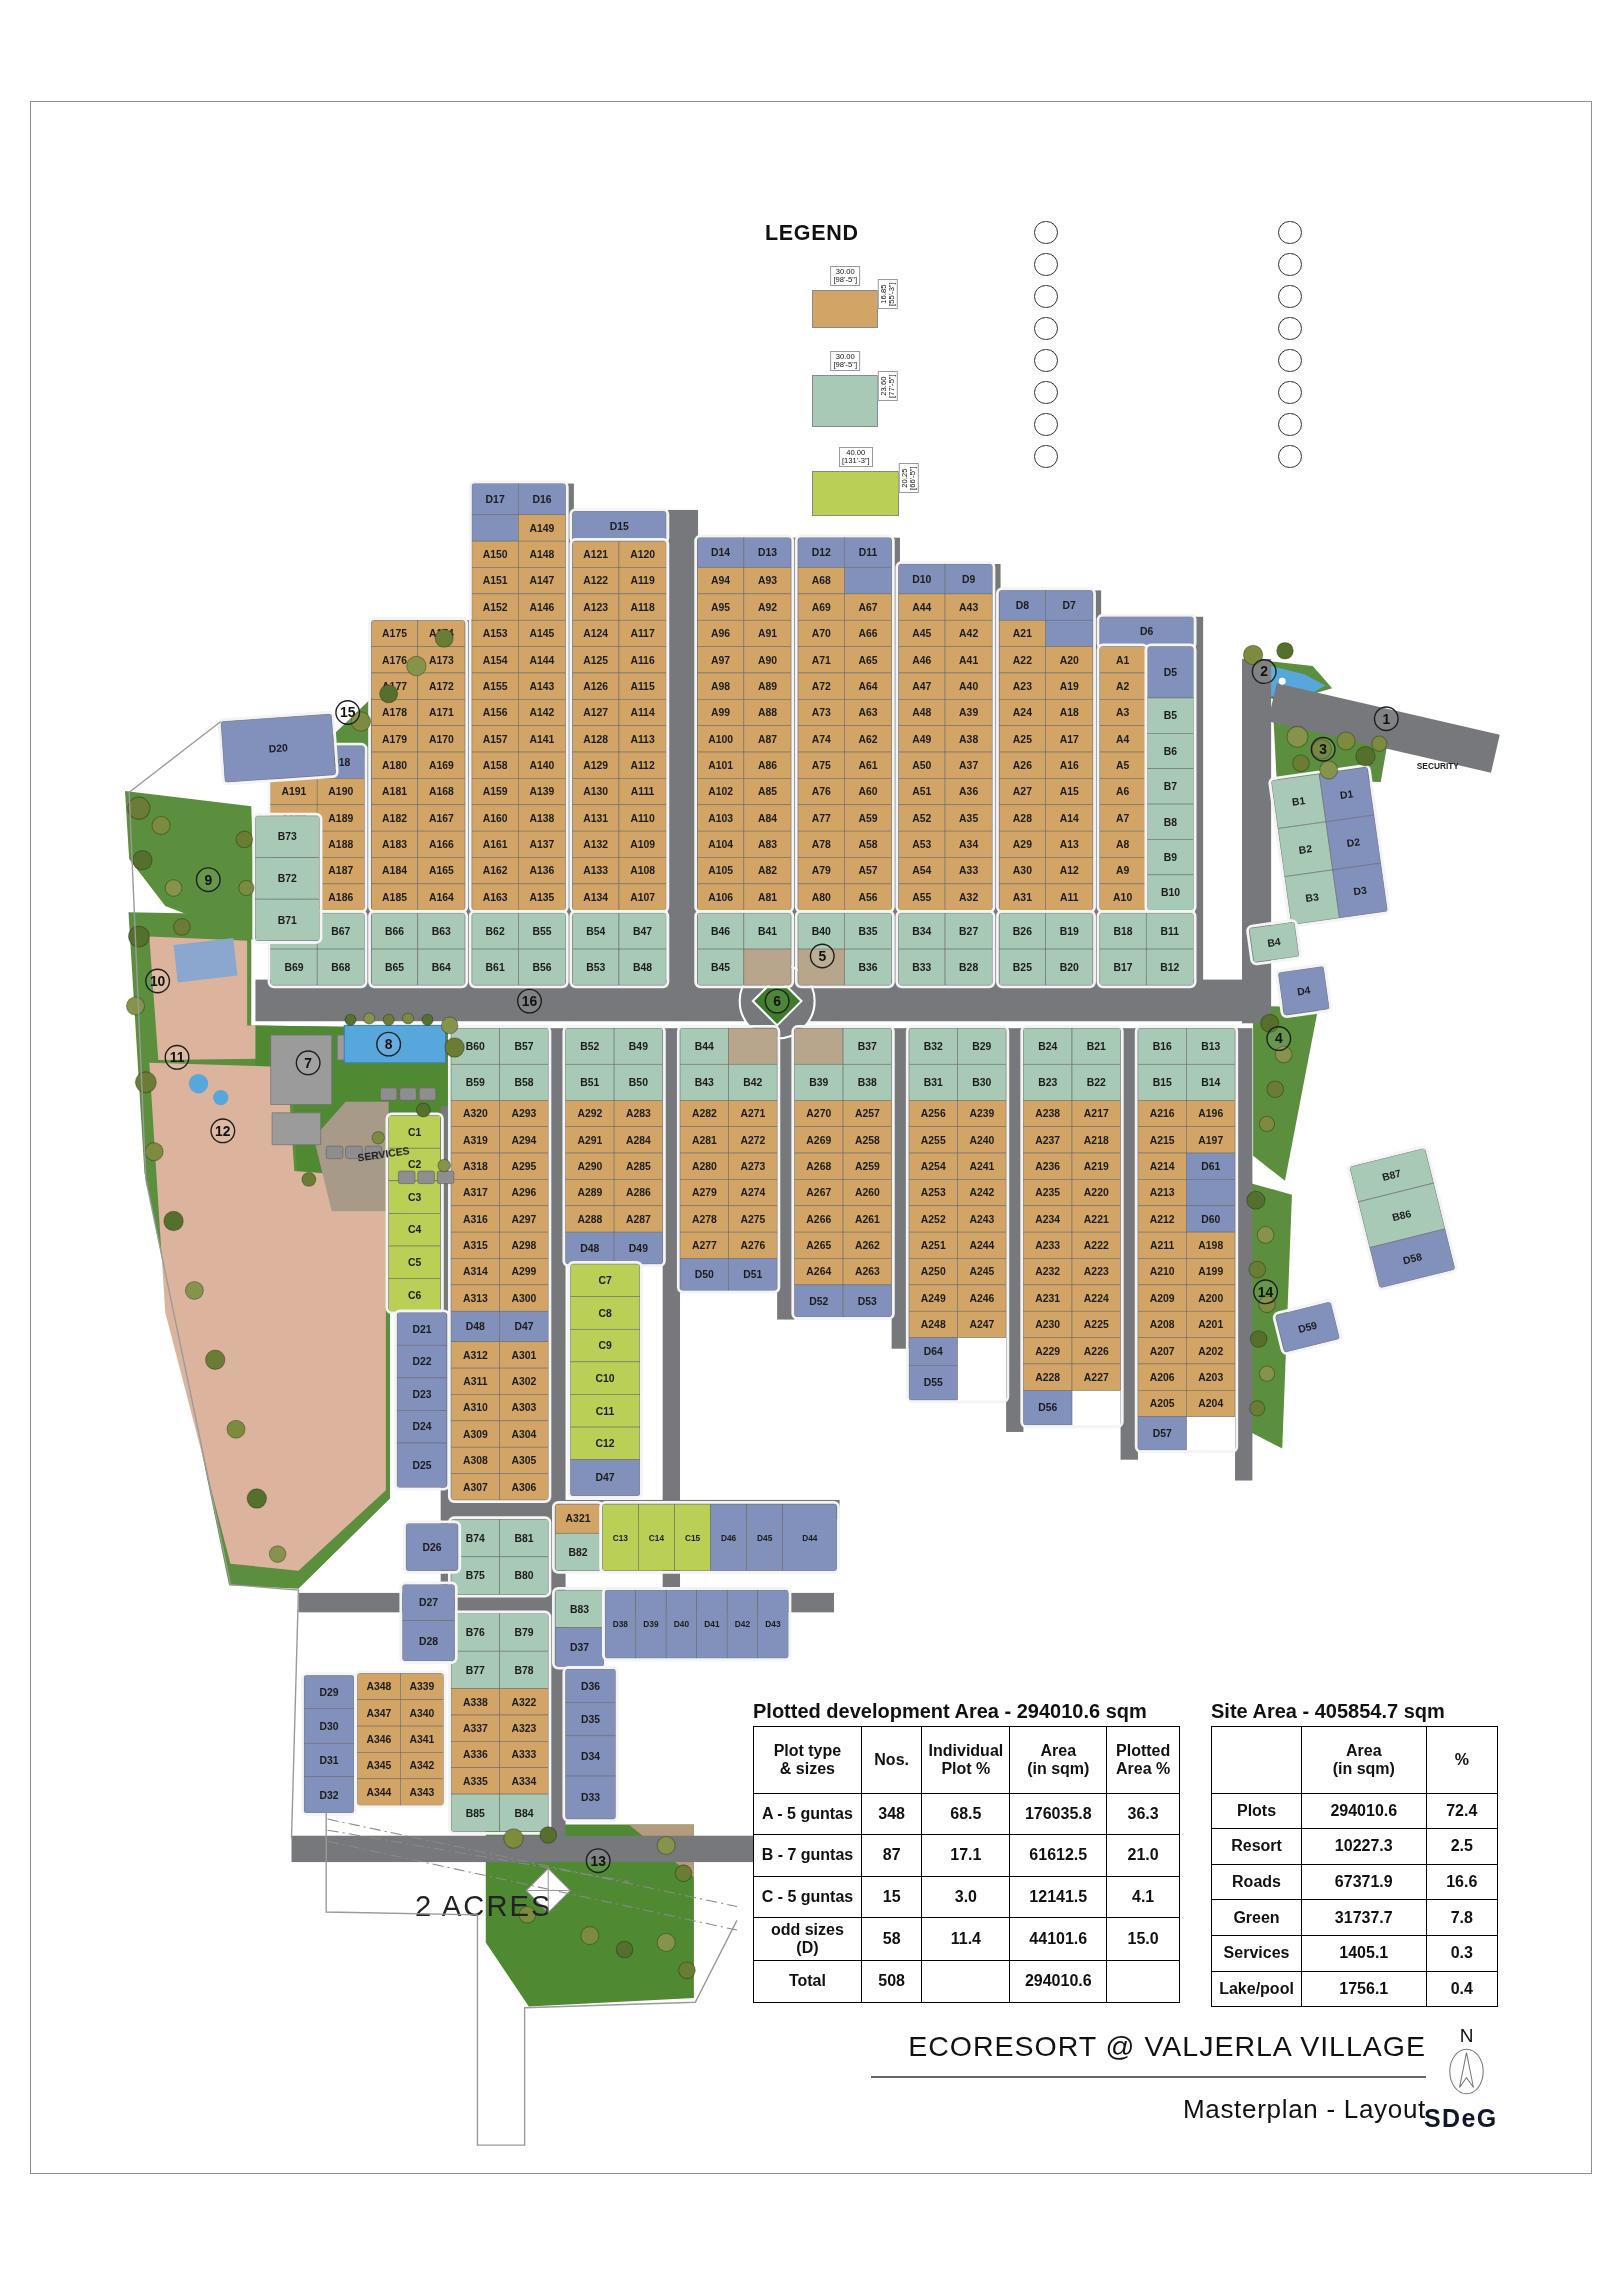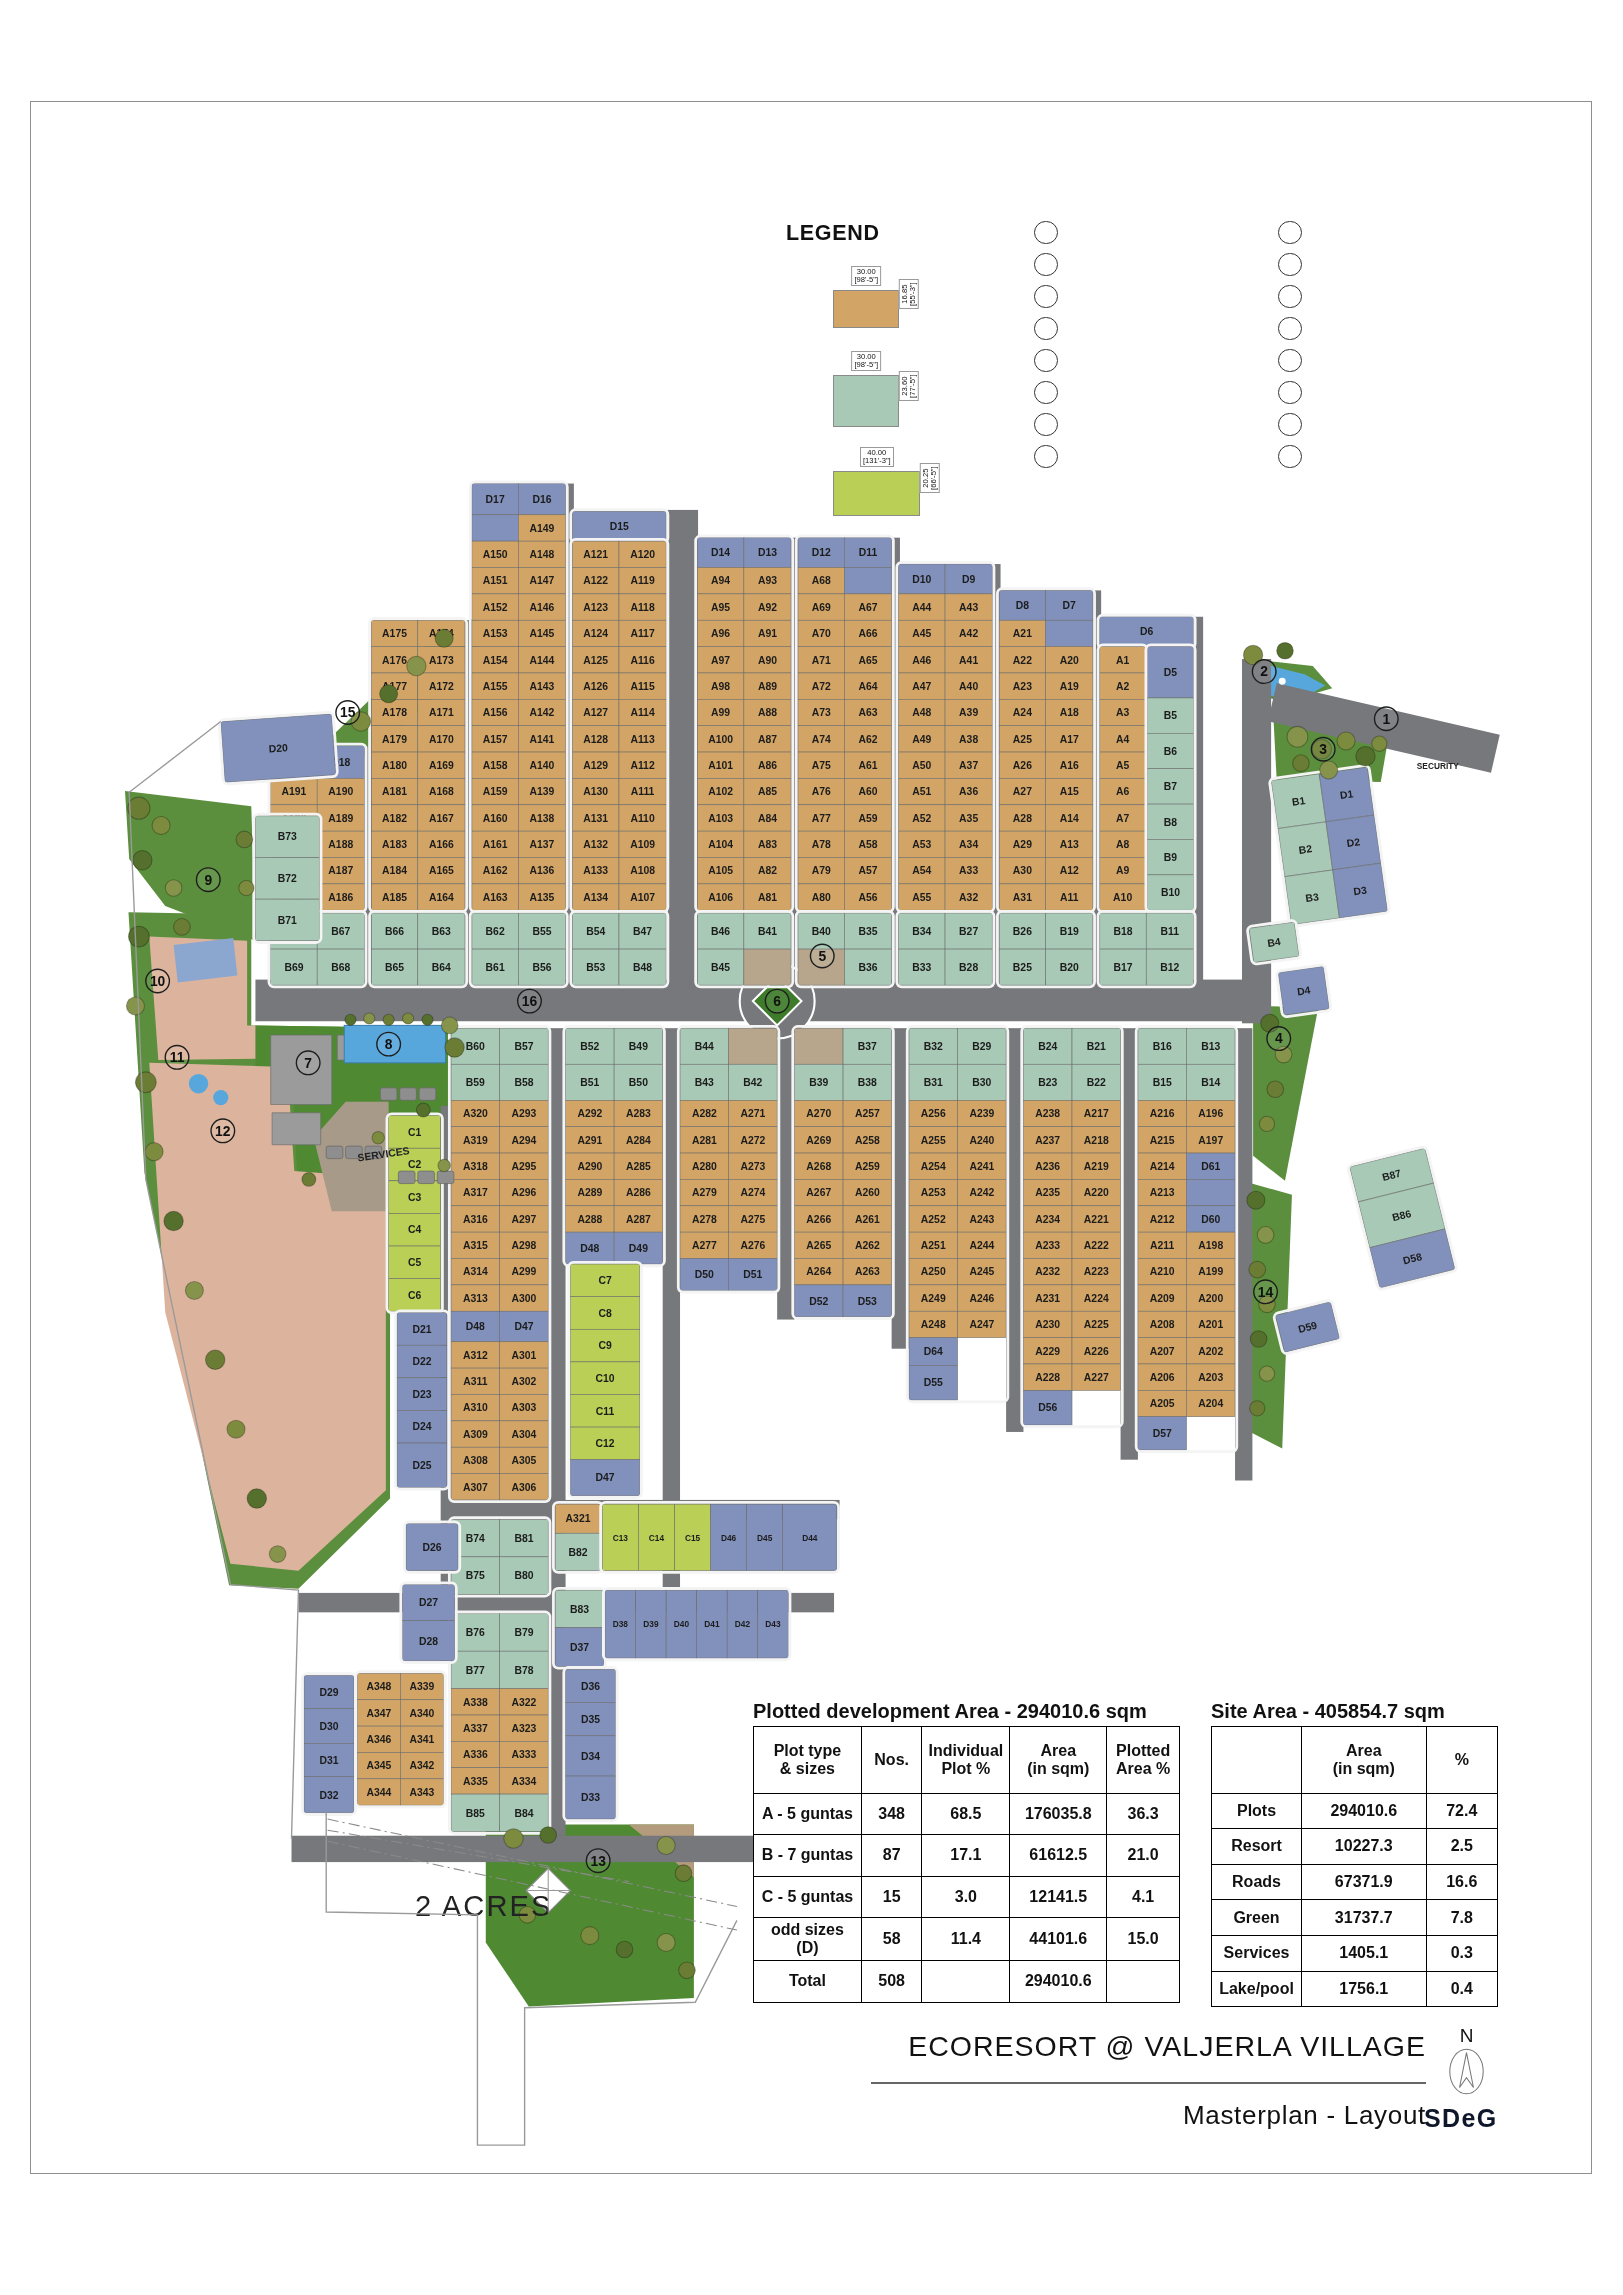--- a/index.html
+++ b/index.html
@@ -2,21 +2,21 @@
 <html style="font-size:11px"><head>
 <meta charset="utf-8">
 <style>
   html,body{margin:0;padding:0;background:#fff;}
   #page{position:relative;width:1623px;height:2295px;background:#fff;overflow:hidden;
         font-family:"Liberation Sans",sans-serif;color:#111;}
   #frame{position:absolute;left:30px;top:101px;width:1560px;height:2071px;border:1.4px solid #8f8f8f;}
   #map{position:absolute;left:0;top:0;width:1623px;height:2295px;}
 
   
-  #legend{position:absolute;left:765px;top:221px;width:257px;margin-left:21px;}
+  #legend{position:absolute;left:765px;top:221px;width:257px;}
   #legend .ltitle{font-size:21.5px;font-weight:700;letter-spacing:0.7px;margin-bottom:35px;}
   .lrow{position:relative;display:flex;align-items:center;margin-bottom:36px;height:56px;}
   .lkey{font-size:25px;font-weight:700;width:32px;}
   .lsw{position:relative;margin-left:15.3px;}
   .lswatch{border:0.7px solid #8a8a8a;}
   .dimbox{position:absolute;border:0.7px solid #9a9a9a;background:#fff;font-size:7.6px;line-height:8.3px;
           padding:0.7px 2.1px;text-align:center;white-space:nowrap;}
   .dimtop{left:50%;transform:translateX(-50%);top:-23.6px;}
   .dimside{top:50%;right:-9.7px;transform:translate(100%,-50%) rotate(-90deg);transform-origin:left center;}
   .llabel{font-size:23px;font-weight:700;margin-left:54px;white-space:nowrap;}
@@ -38,21 +38,21 @@
   table.data{border-collapse:collapse;width:100%;background:#fff;padding-left:22px;}
   table.data th,table.data td{border:1.4px solid #000;font-size:16px;font-weight:700;text-align:center;padding:2.8px 4.2px;}
   table.data th{height:60px;}
   #plotTable td{height:35px;}
   #siteTable td{height:29px;}
   td.lab{text-align:left;padding-left:11px;}
   td.rlab{text-align:right;padding-right:11px;}
 
   
   #titleblock{position:absolute;left:871px;top:2030px;width:555px;text-align:right;}
-  #tb1{font-size:28.5px;letter-spacing:1px;font-weight:400;padding-bottom:19px;border-bottom:2.1px solid #666;white-space:nowrap;}
+  #tb1{font-size:28.5px;letter-spacing:1px;font-weight:400;padding-bottom:13px;border-bottom:2.1px solid #666;white-space:nowrap;}
   #tb2{font-size:26px;letter-spacing:0.7px;font-weight:400;margin-top:16px;}
   #compass{position:absolute;left:1442px;top:2025px;width:49px;text-align:center;}
   #compass .nlab{font-size:19px;font-weight:400;}
   #sdeg{position:absolute;left:1424px;top:2104px;font-size:25px;font-weight:700;color:#0f172a;letter-spacing:1.4px;}
 </style>
 </head>
 <body>
 
 <div id="page">
   <div id="frame"></div>

